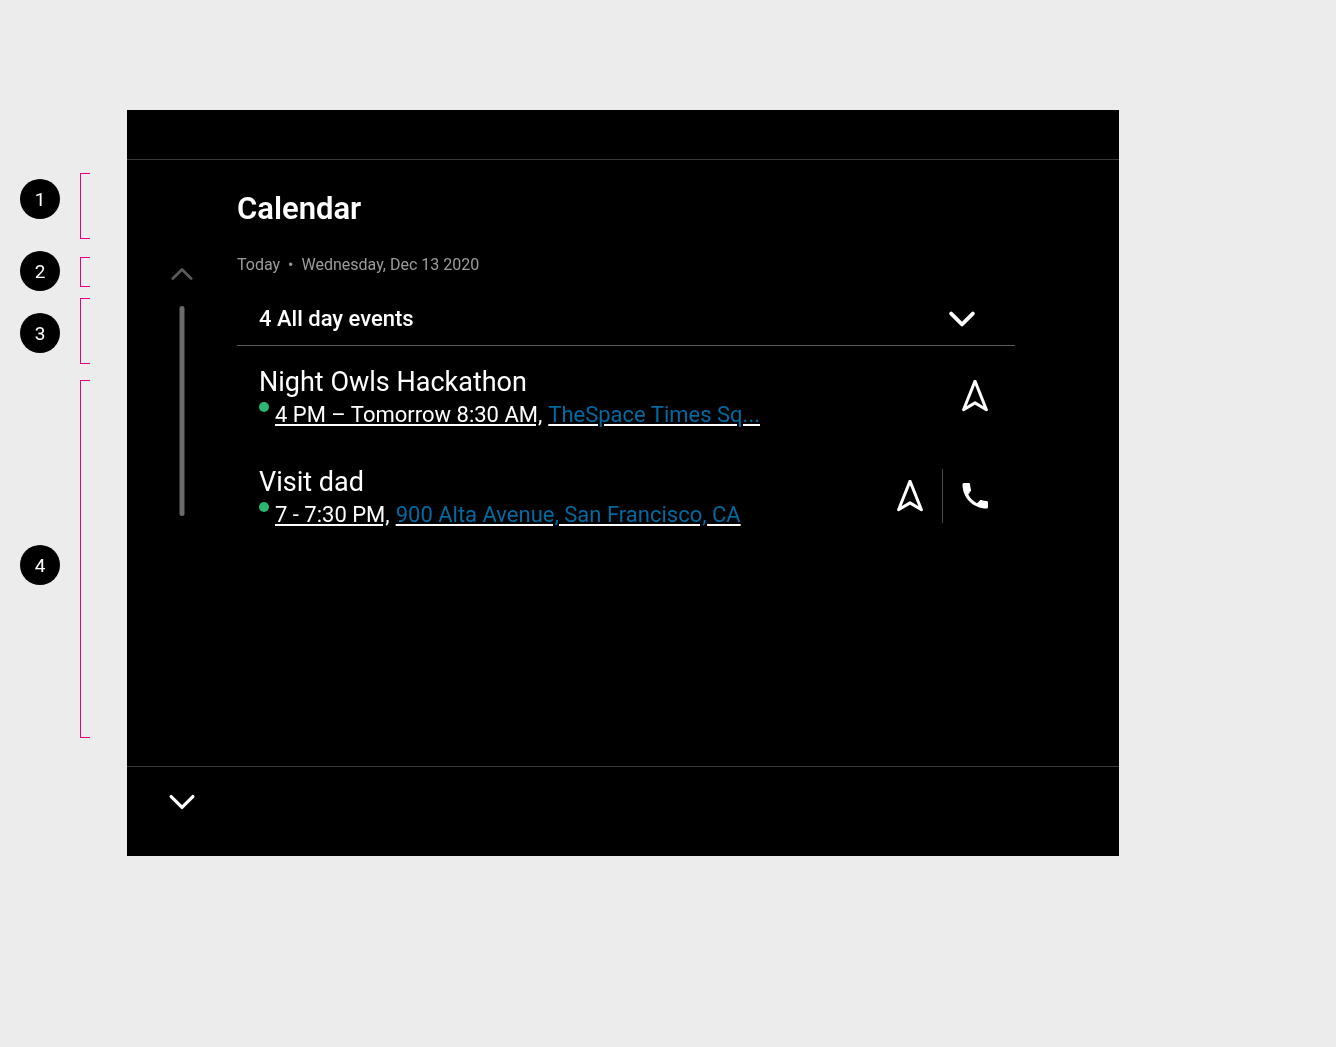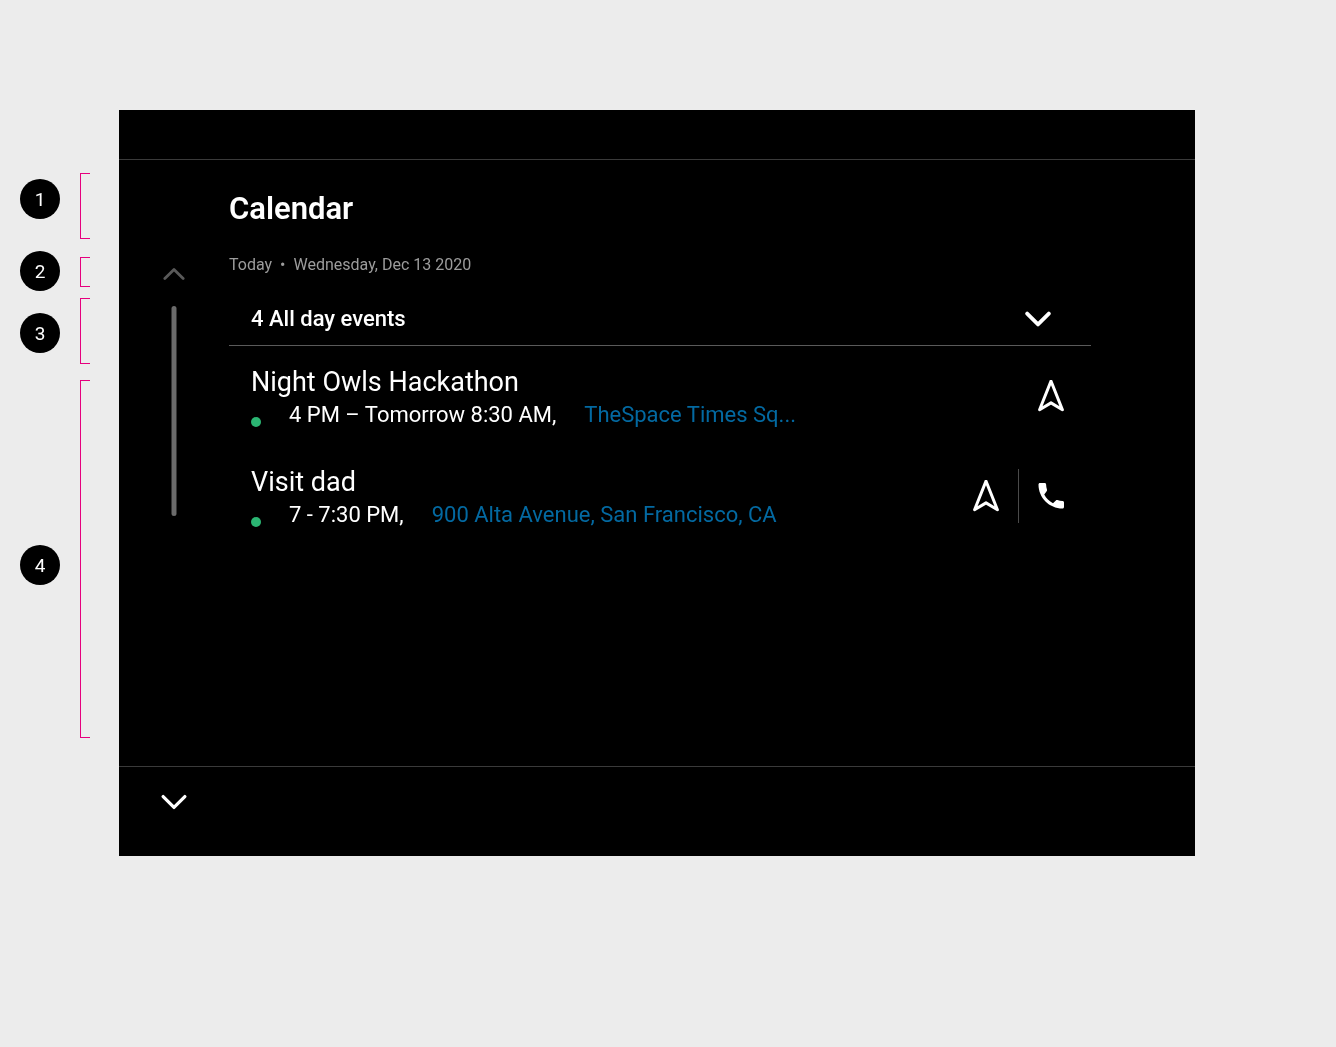--- a/index.html
+++ b/index.html
@@ -5,23 +5,23 @@
   * { box-sizing: border-box; margin: 0; padding: 0; }
   html, body { width: 1336px; height: 1047px; }
   body {
     background: #ececec;
     font-family: -apple-system, BlinkMacSystemFont, "Segoe UI", Roboto, Helvetica, Arial, sans-serif;
     position: relative;
   }
 
   .screen {
     position: absolute;
-    left: 119px;
+    left: 127px;
     top: 110px;
-    width: 1076px;
+    width: 992px;
     height: 746px;
     background: #000;
     color: #fff;
   }
 
   .top-divider {
     position: absolute;
     left: 0; right: 0;
     top: 49px;
     height: 1px;
@@ -90,24 +90,25 @@
 
   .event-title {
     font-size: 27px;
     font-weight: 400;
     color: #fff;
     margin-bottom: 4px;
   }
 
   .event-meta {
     display: flex;
-    align-items: flex-end;
+    align-items: flex-start;
     font-size: 22px;
     color: #fff;
-    gap: 28px;
+    gap: 6px;
+    text-decoration: underline;
   }
 
   .dot {
     width: 10px; height: 10px;
     border-radius: 50%;
     flex-shrink: 0;
   }
   .dot-green { background: #2bb673; }
   .dot-blue  { background: #2f7de0; }
 

